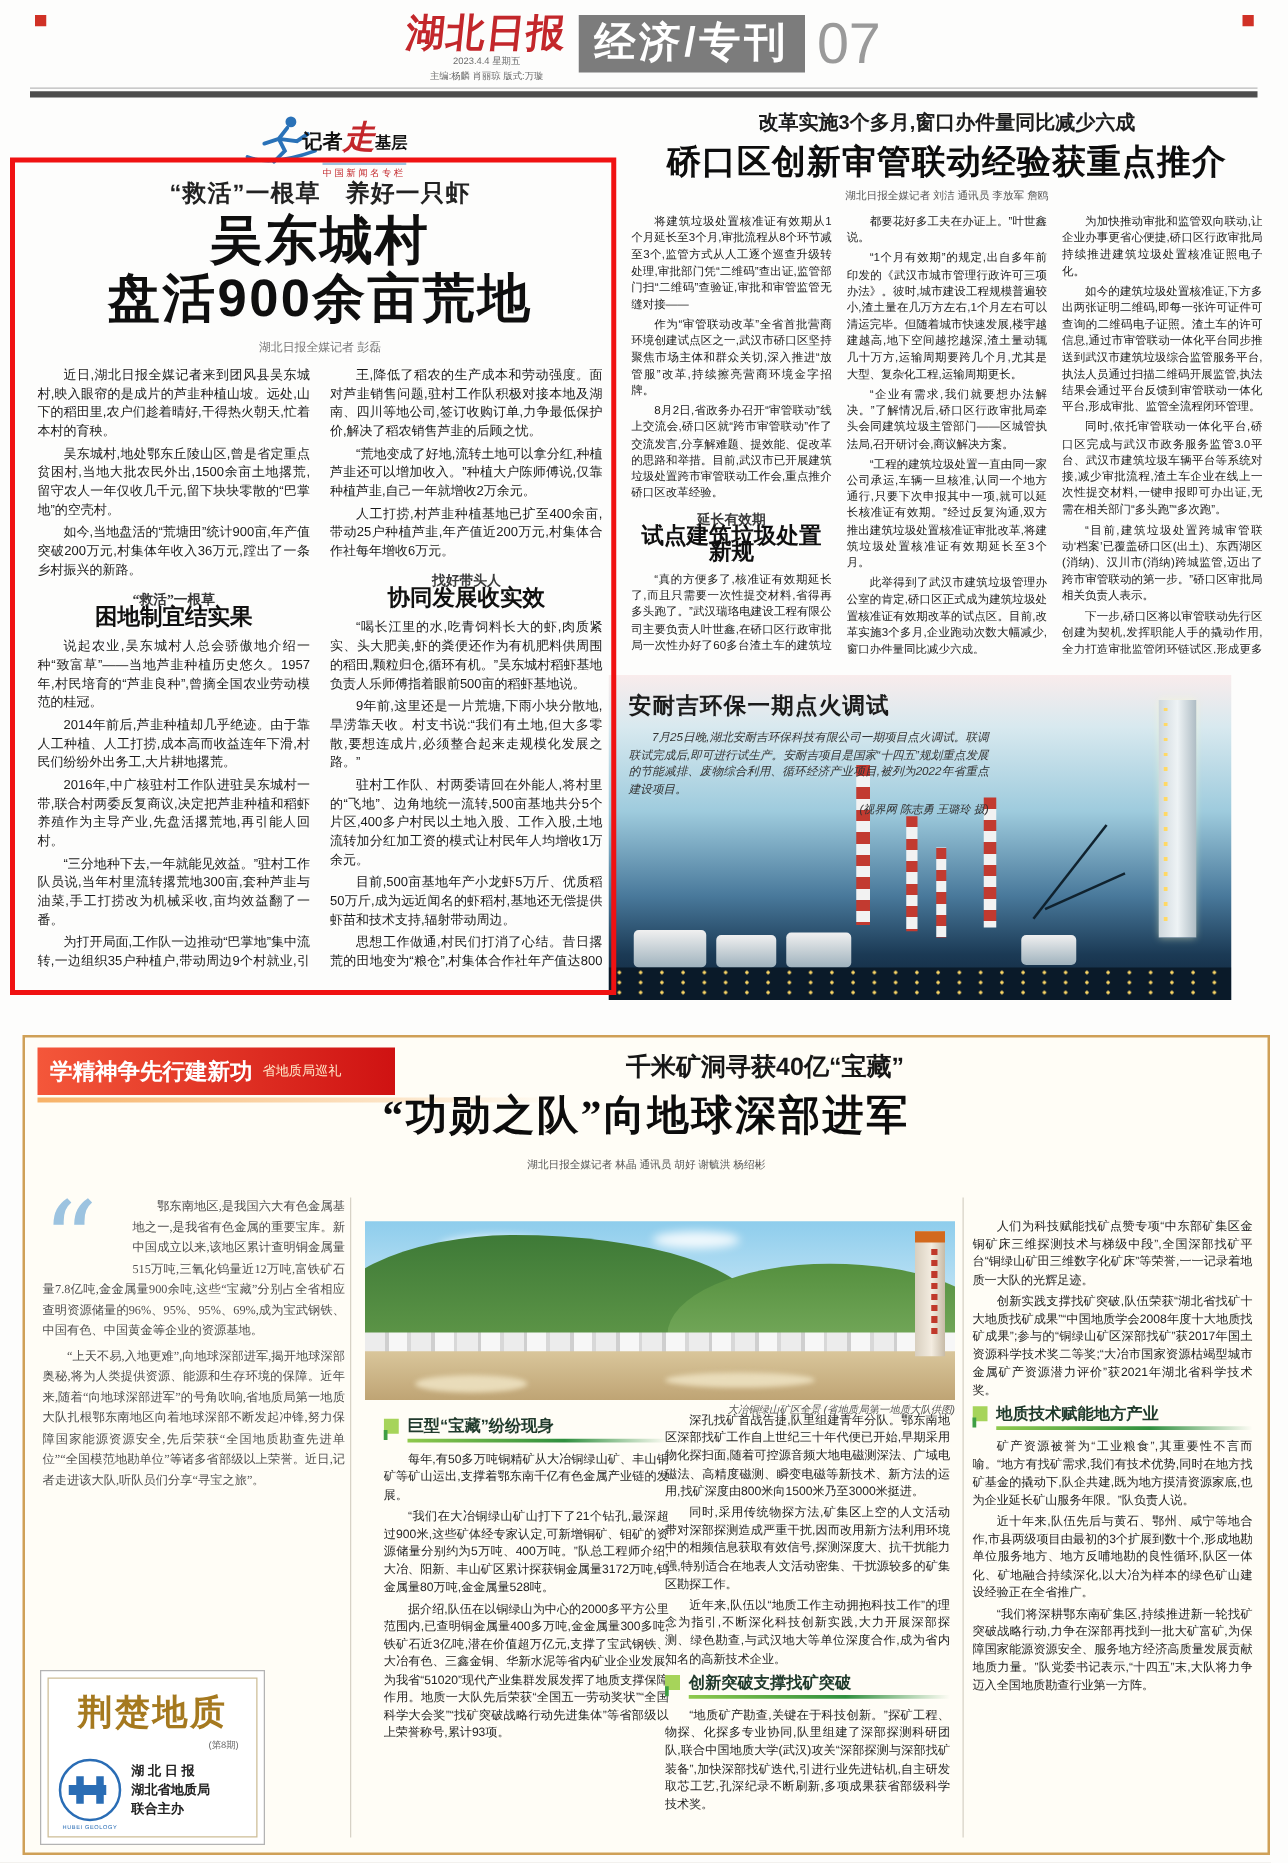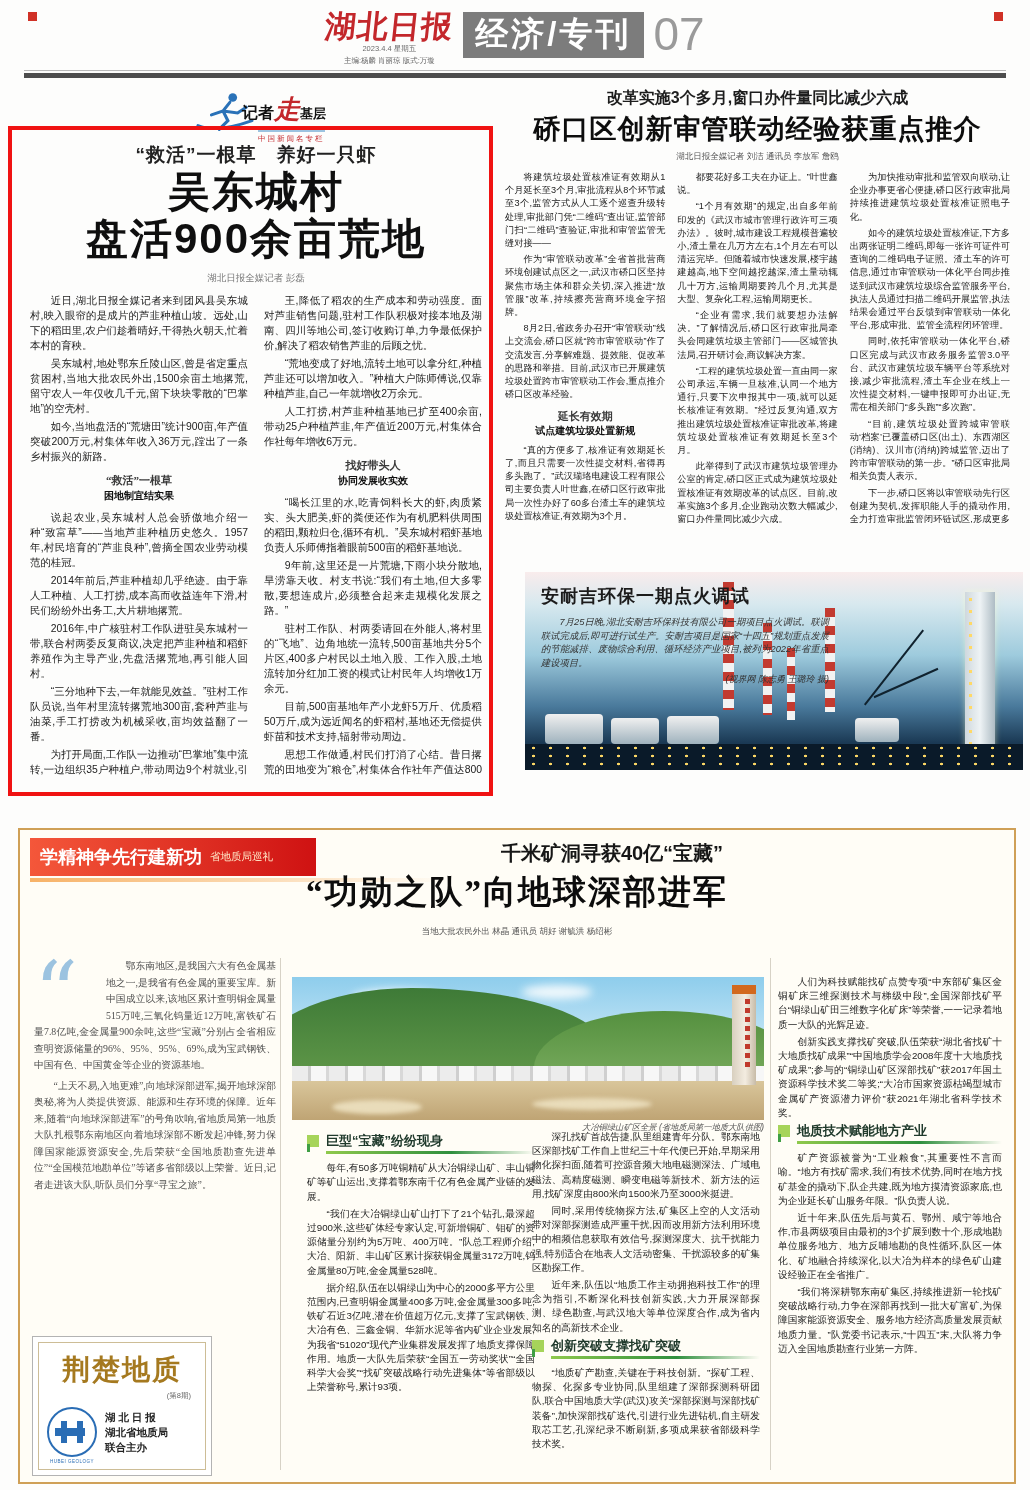--- a/index.html
+++ b/index.html
@@ -33,34 +33,34 @@
   .a1{position:absolute;left:30px;top:142px;width:452px;}
   .a1 .kicker{text-align:center;font-weight:bold;font-size:19px;color:#222;letter-spacing:1px;}
   .a1 .t{ text-align:center;font-weight:900;font-size:42px;line-height:47px;color:#0f0f0f;letter-spacing:2px;}
   .a1 .byline{text-align:center;font-size:9.5px;color:#777;margin:10px 0 8px;}
   .cols2{display:flex;gap:16px;height:482px;overflow:hidden;}
   .cols2 .col{flex:1;}
   .p-col p{margin:0 0 3px;text-indent:2em;text-align:justify;}
   .a1 .p-col{font-size:10.4px;line-height:15px;color:#1a1a1a;}
   .subhead{text-align:center;font-weight:bold;margin:9px 0 7px;}
   .subhead .s1{display:block;font-size:11px;color:#3a3a3a;font-family:"Liberation Serif",serif;}
-  .subhead .s2{display:block;font-size:10px;color:#101010;}
+  .subhead .s2{display:block;font-size:18px;color:#101010;font-family:Liberation Mono, monospace;}
 
   
   .a2{position:absolute;left:505px;top:88px;width:505px;}
   .a2 .kicker{text-align:center;font-weight:bold;font-size:16px;color:#1d1d1d;}
   .a2 .t{text-align:center;font-weight:bold;font-size:27px;line-height:32px;color:#0d0d0d;margin-top:4px;letter-spacing:1px;}
   .a2 .byline{text-align:center;font-size:8.5px;color:#555;margin:6px 0 8px;}
   .cols3{display:flex;gap:12px;height:352px;overflow:hidden;}
   .cols3 .col{flex:1;}
   .a2 .p-col{font-size:9.2px;line-height:13.2px;color:#222;}
 
   
-  .photo1{position:absolute;left:525px;top:540px;width:498px;height:198px;overflow:hidden;
-    background:linear-gradient(180deg,#f9ecec 0%,#d8e9ef 16%,#9ecbdd 42%,#49799b 68%,#1b3a55 86%,#0e2236 100%);margin-top:32px;}
+  .photo1{position:absolute;left:487px;top:540px;width:498px;height:260px;overflow:hidden;
+    background:linear-gradient(180deg,#f9ecec 0%,#d8e9ef 16%,#9ecbdd 42%,#49799b 68%,#1b3a55 86%,#0e2236 100%);}
   .photo1 .panel{position:absolute;left:16px;top:12px;width:288px;}
   .photo1 .ptitle{font-weight:bold;font-size:18px;color:#1b1b1b;letter-spacing:1px;font-family:"Liberation Serif",serif;}
   .photo1 .pcap{font-size:9.3px;line-height:13.5px;color:#333;font-style:italic;margin-top:8px;text-indent:2em;text-align:justify;}
   .photo1 .pcredit{font-size:9px;color:#333;font-style:italic;text-align:right;margin-top:3px;}
   .chimney{position:absolute;width:11px;background:repeating-linear-gradient(180deg,#c23a30 0 9px,#f2f2f2 9px 18px);}
   .tower{position:absolute;right:28px;top:20px;width:30px;height:190px;background:linear-gradient(90deg,#cfd8dd,#eef3f5 50%,#aebcc4);box-shadow:0 0 6px rgba(255,255,200,.5);}
   .tower:after{content:"";position:absolute;left:4px;top:6px;width:3px;height:175px;background:repeating-linear-gradient(180deg,#ffd966 0 3px,transparent 3px 12px);}
   .tank{position:absolute;background:linear-gradient(180deg,#f0f0f0,#9fb2bd);border-radius:4px;}
   .crane{position:absolute;width:2px;height:95px;background:#10222e;transform:rotate(38deg);}
   .lights{position:absolute;left:0;bottom:0;width:100%;height:26px;background:#0a1a29;}
@@ -260,21 +260,21 @@
   </div>
 
   <div class="gbox">
     <div class="gbadge">
       <span class="m">学精神争先行建新功</span>
       <span class="s">省地质局巡礼</span>
     </div>
     <div class="gtail"></div>
     <div class="gkicker">千米矿洞寻获40亿“宝藏”</div>
     <div class="gtitle serif">“功勋之队”向地球深部进军</div>
-    <div class="gbyline">当地大批农民外出 林晶 通讯员 胡好 谢毓洪 杨绍彬</div>
+    <div class="gbyline">湖北日报全媒记者 林晶 通讯员 胡好 谢毓洪 杨绍彬</div>
 
     <div class="vrule" style="left:260px;"></div>
     <div class="vrule" style="left:750px;"></div>
 
     <div class="quotecol">
       <div class="qmark">“</div>
       <div>
           <p>鄂东南地区,是我国六大有色金属基地之一,是我省有色金属的重要宝库。新中国成立以来,该地区累计查明铜金属量515万吨,三氧化钨量近12万吨,富铁矿石量7.8亿吨,金金属量900余吨,这些“宝藏”分别占全省相应查明资源储量的96%、95%、95%、69%,成为宝武钢铁、中国有色、中国黄金等企业的资源基地。</p>
           <p>“上天不易,入地更难”,向地球深部进军,揭开地球深部奥秘,将为人类提供资源、能源和生存环境的保障。近年来,随着“向地球深部进军”的号角吹响,省地质局第一地质大队扎根鄂东南地区向着地球深部不断发起冲锋,努力保障国家能源资源安全,先后荣获“全国地质勘查先进单位”“全国模范地勘单位”等诸多省部级以上荣誉。近日,记者走进该大队,听队员们分享“寻宝之旅”。</p>
         </div>

